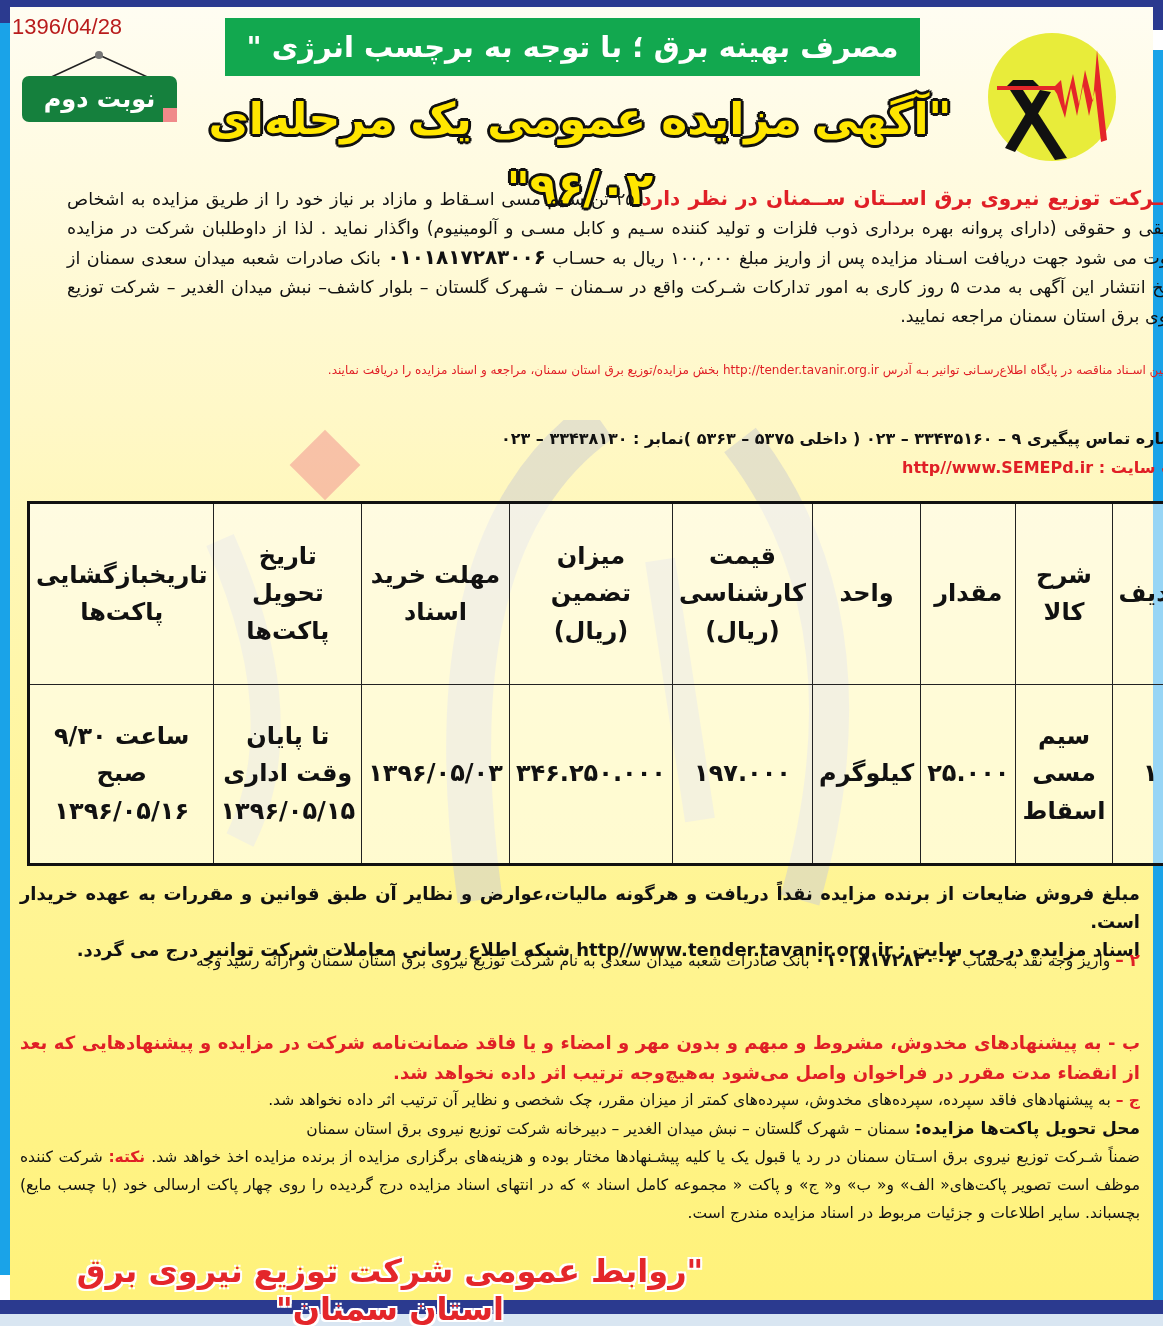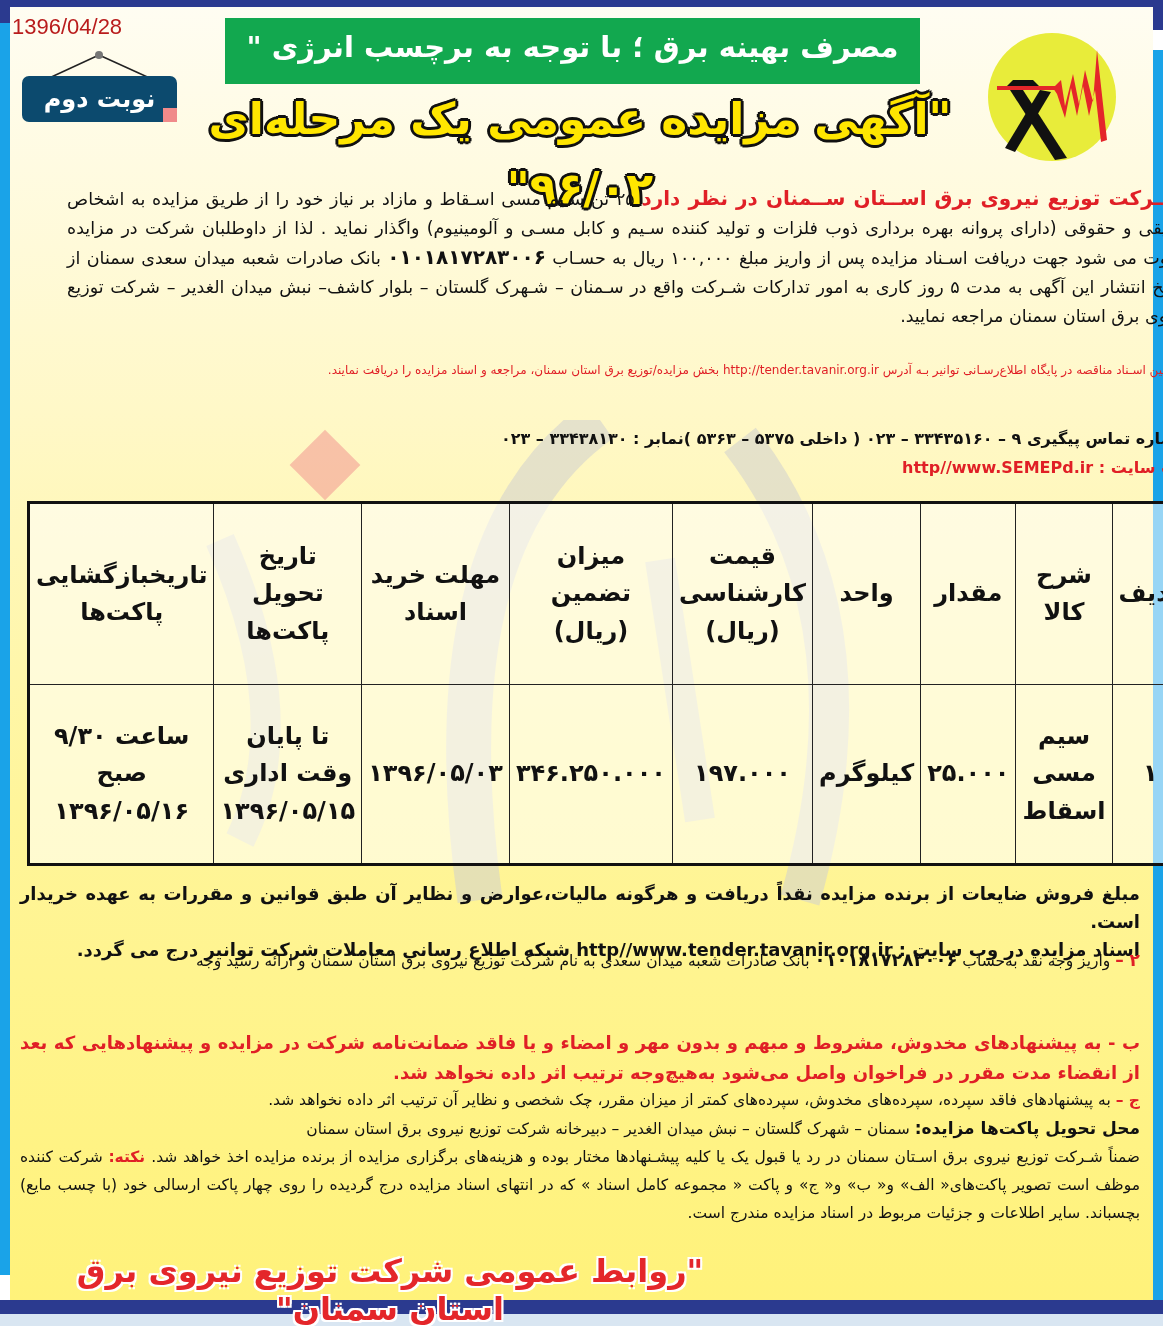--- a/index.html
+++ b/index.html
@@ -10,25 +10,25 @@
   .frame-left { position:absolute; left:0; top:5px; width:10px; height:1270px; background:#1aa3e8; }
   .frame-left-dark { position:absolute; left:0; top:5px; width:22px; height:18px; background:#2b3a8f; }
   .frame-bottom { position:absolute; left:0; top:1300px; width:1163px; height:14px; background:#2b3a8f; }
   .frame-bottom2 { position:absolute; left:0; top:1314px; width:1163px; height:12px; background:#d9e6f2; }
   .paper { position:absolute; left:10px; top:7px; width:1143px; height:1293px;
            background:linear-gradient(to bottom, #fffdf2 0px, #fff8c8 400px, #fff59a 800px, #fff27a 1293px); }
 
   .stamp { position:absolute; left:12px; top:14px; color:#b91c1c; font-family:"Liberation Sans", sans-serif; font-size:22px; z-index:5; }
   .tag-wrap { position:absolute; left:22px; top:50px; width:155px; height:75px; }
   .tag-string { position:absolute; left:0; top:0; width:155px; height:40px; }
-  .tag { position:absolute; left:0; top:26px; width:155px; height:46px; background:#0c4a6e; border-radius:7px;
+  .tag { position:absolute; left:0; top:26px; width:155px; height:46px; background:#15803d; border-radius:7px;
          color:#fff; font-size:24px; font-weight:bold; text-align:center; line-height:46px; direction:rtl; }
   .tag-fold { position:absolute; right:0; bottom:0; width:14px; height:14px; background:#f08a8a; }
 
-  .green-banner { position:absolute; left:225px; top:18px; width:695px; height:66px; background:#12a84f; color:#fff;
+  .green-banner { position:absolute; left:225px; top:18px; width:695px; height:58px; background:#12a84f; color:#fff;
                   font-size:29px; font-weight:bold; text-align:center; line-height:58px; direction:rtl; }
   .headline { position:absolute; left:195px; top:84px; width:770px; height:70px; text-align:center; direction:rtl;
               font-size:44px; font-weight:bold; color:#ffe600; font-family:"DejaVu Sans", sans-serif;
               text-shadow: -2px -2px 0 #111, 2px -2px 0 #111, -2px 2px 0 #111, 2px 2px 0 #111, 0 3px 0 #111, 3px 0 0 #111, -3px 0 0 #111, 0 -3px 0 #111; line-height:70px; }
   .logo { position:absolute; left:985px; top:30px; width:135px; height:135px; }
 
   .watermark { position:absolute; left:180px; top:420px; width:800px; height:500px; z-index:1; pointer-events:none; }
 
   .body { position:absolute; left:20px; width:1120px; direction:rtl; text-align:justify; z-index:2; color:#111;margin-left:47px; }
   .p1 { top:184px; font-size:17.5px; line-height:29px; }

